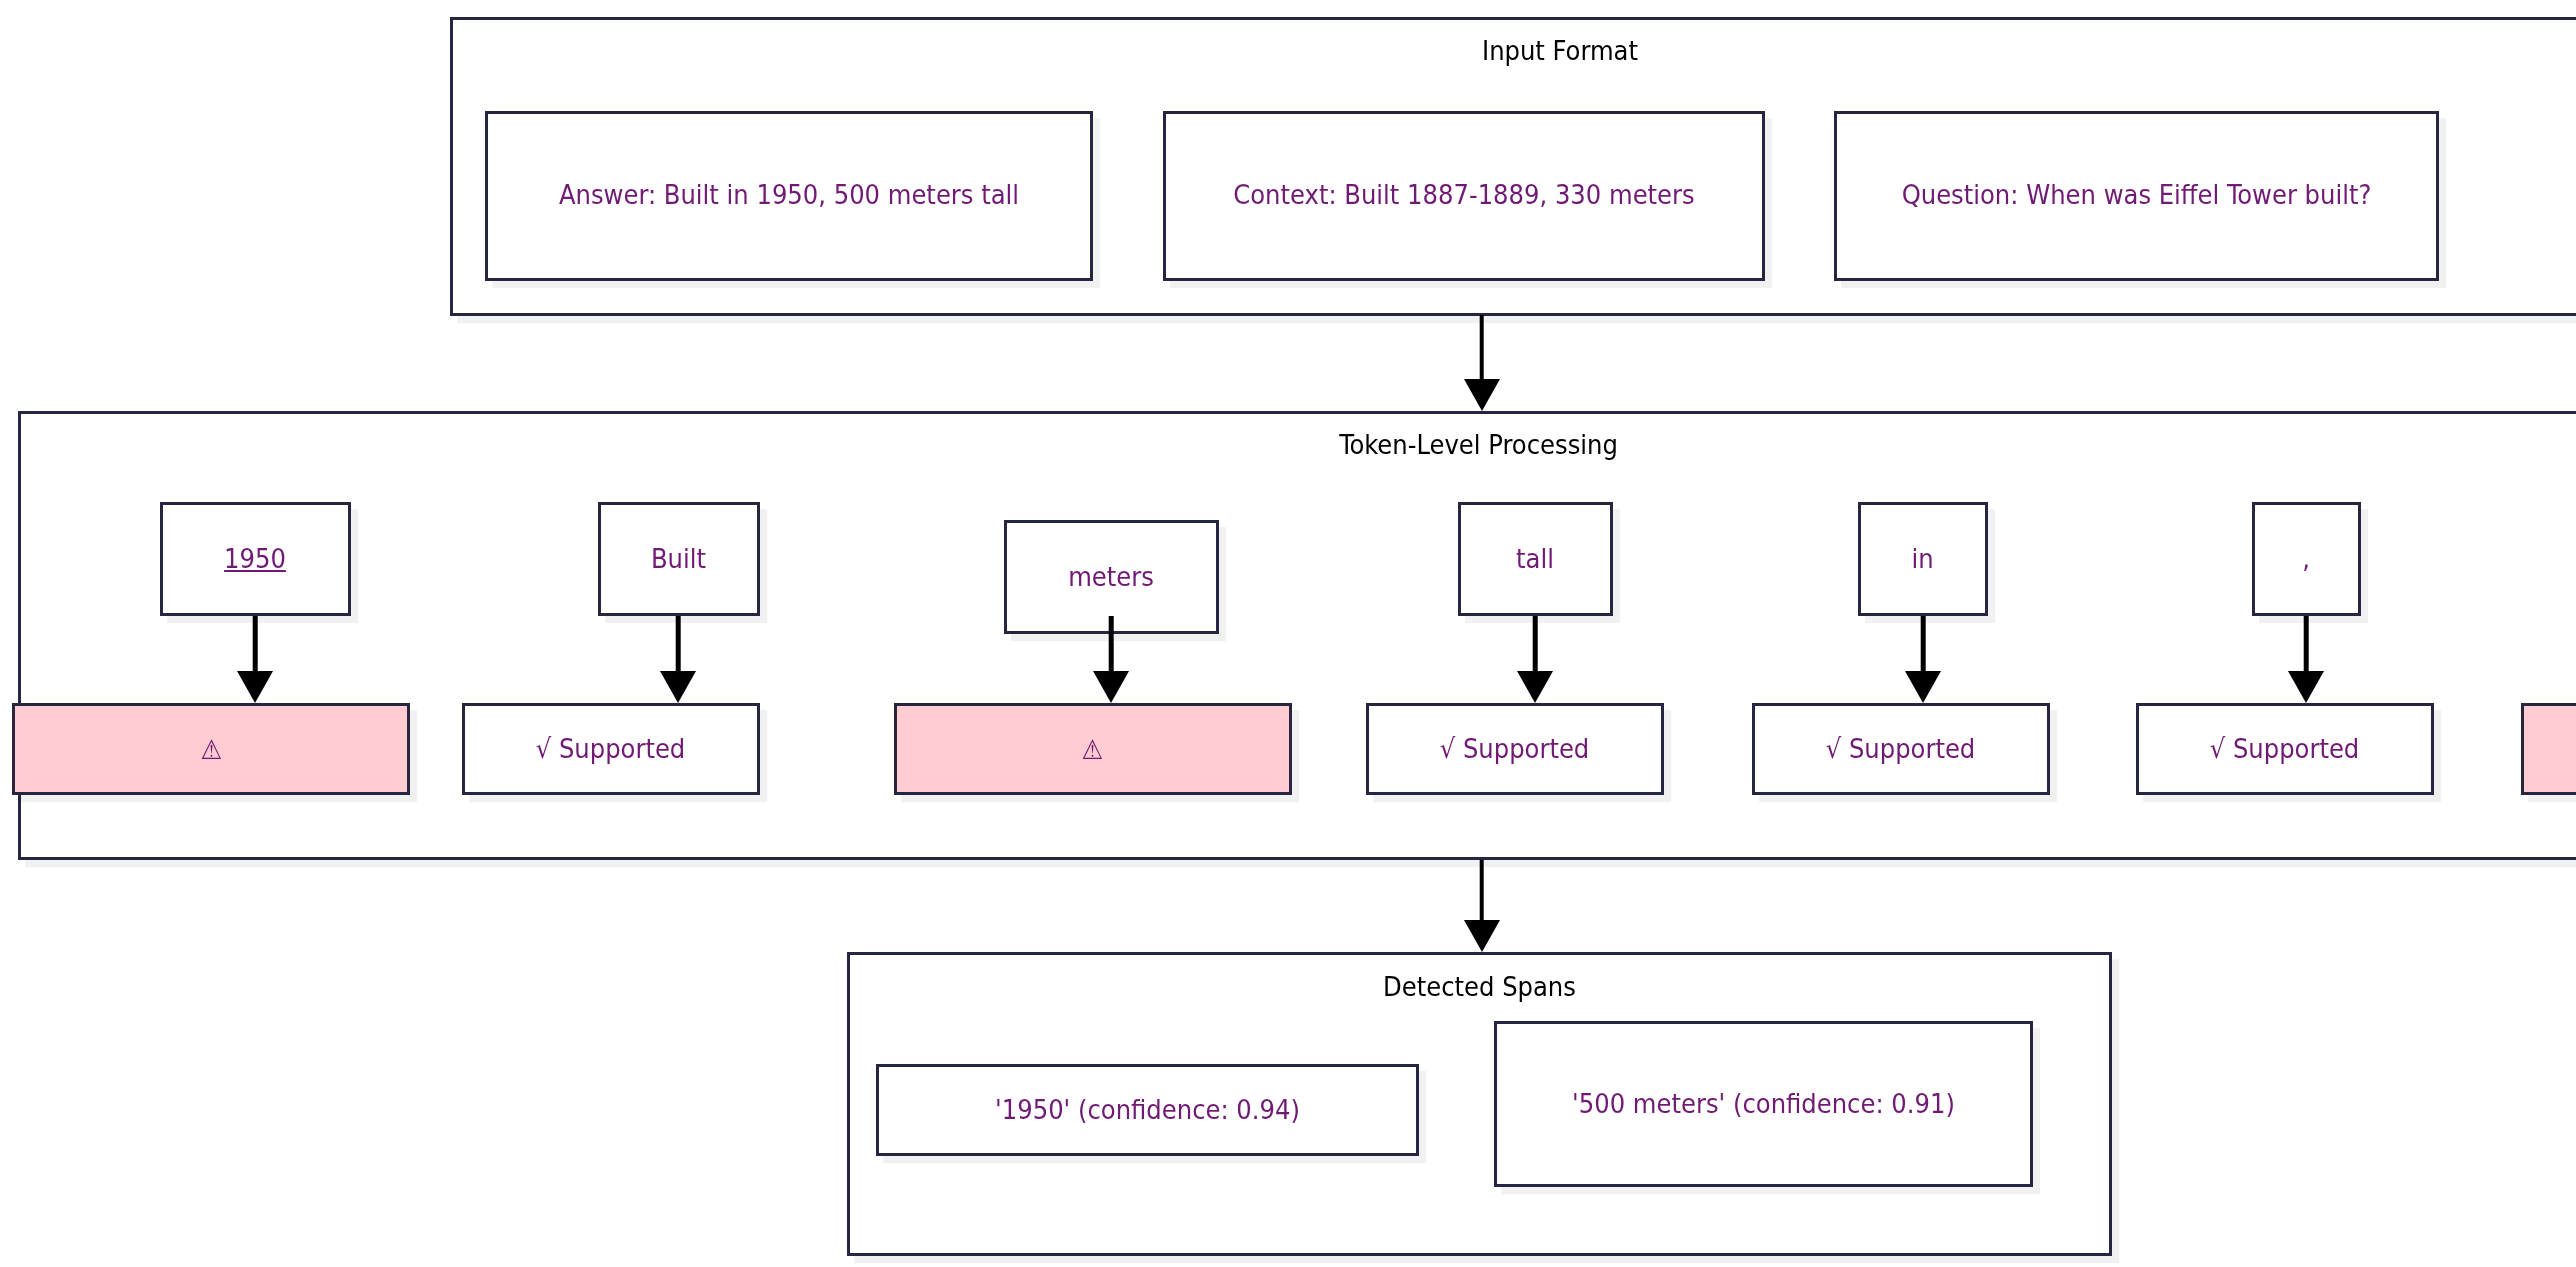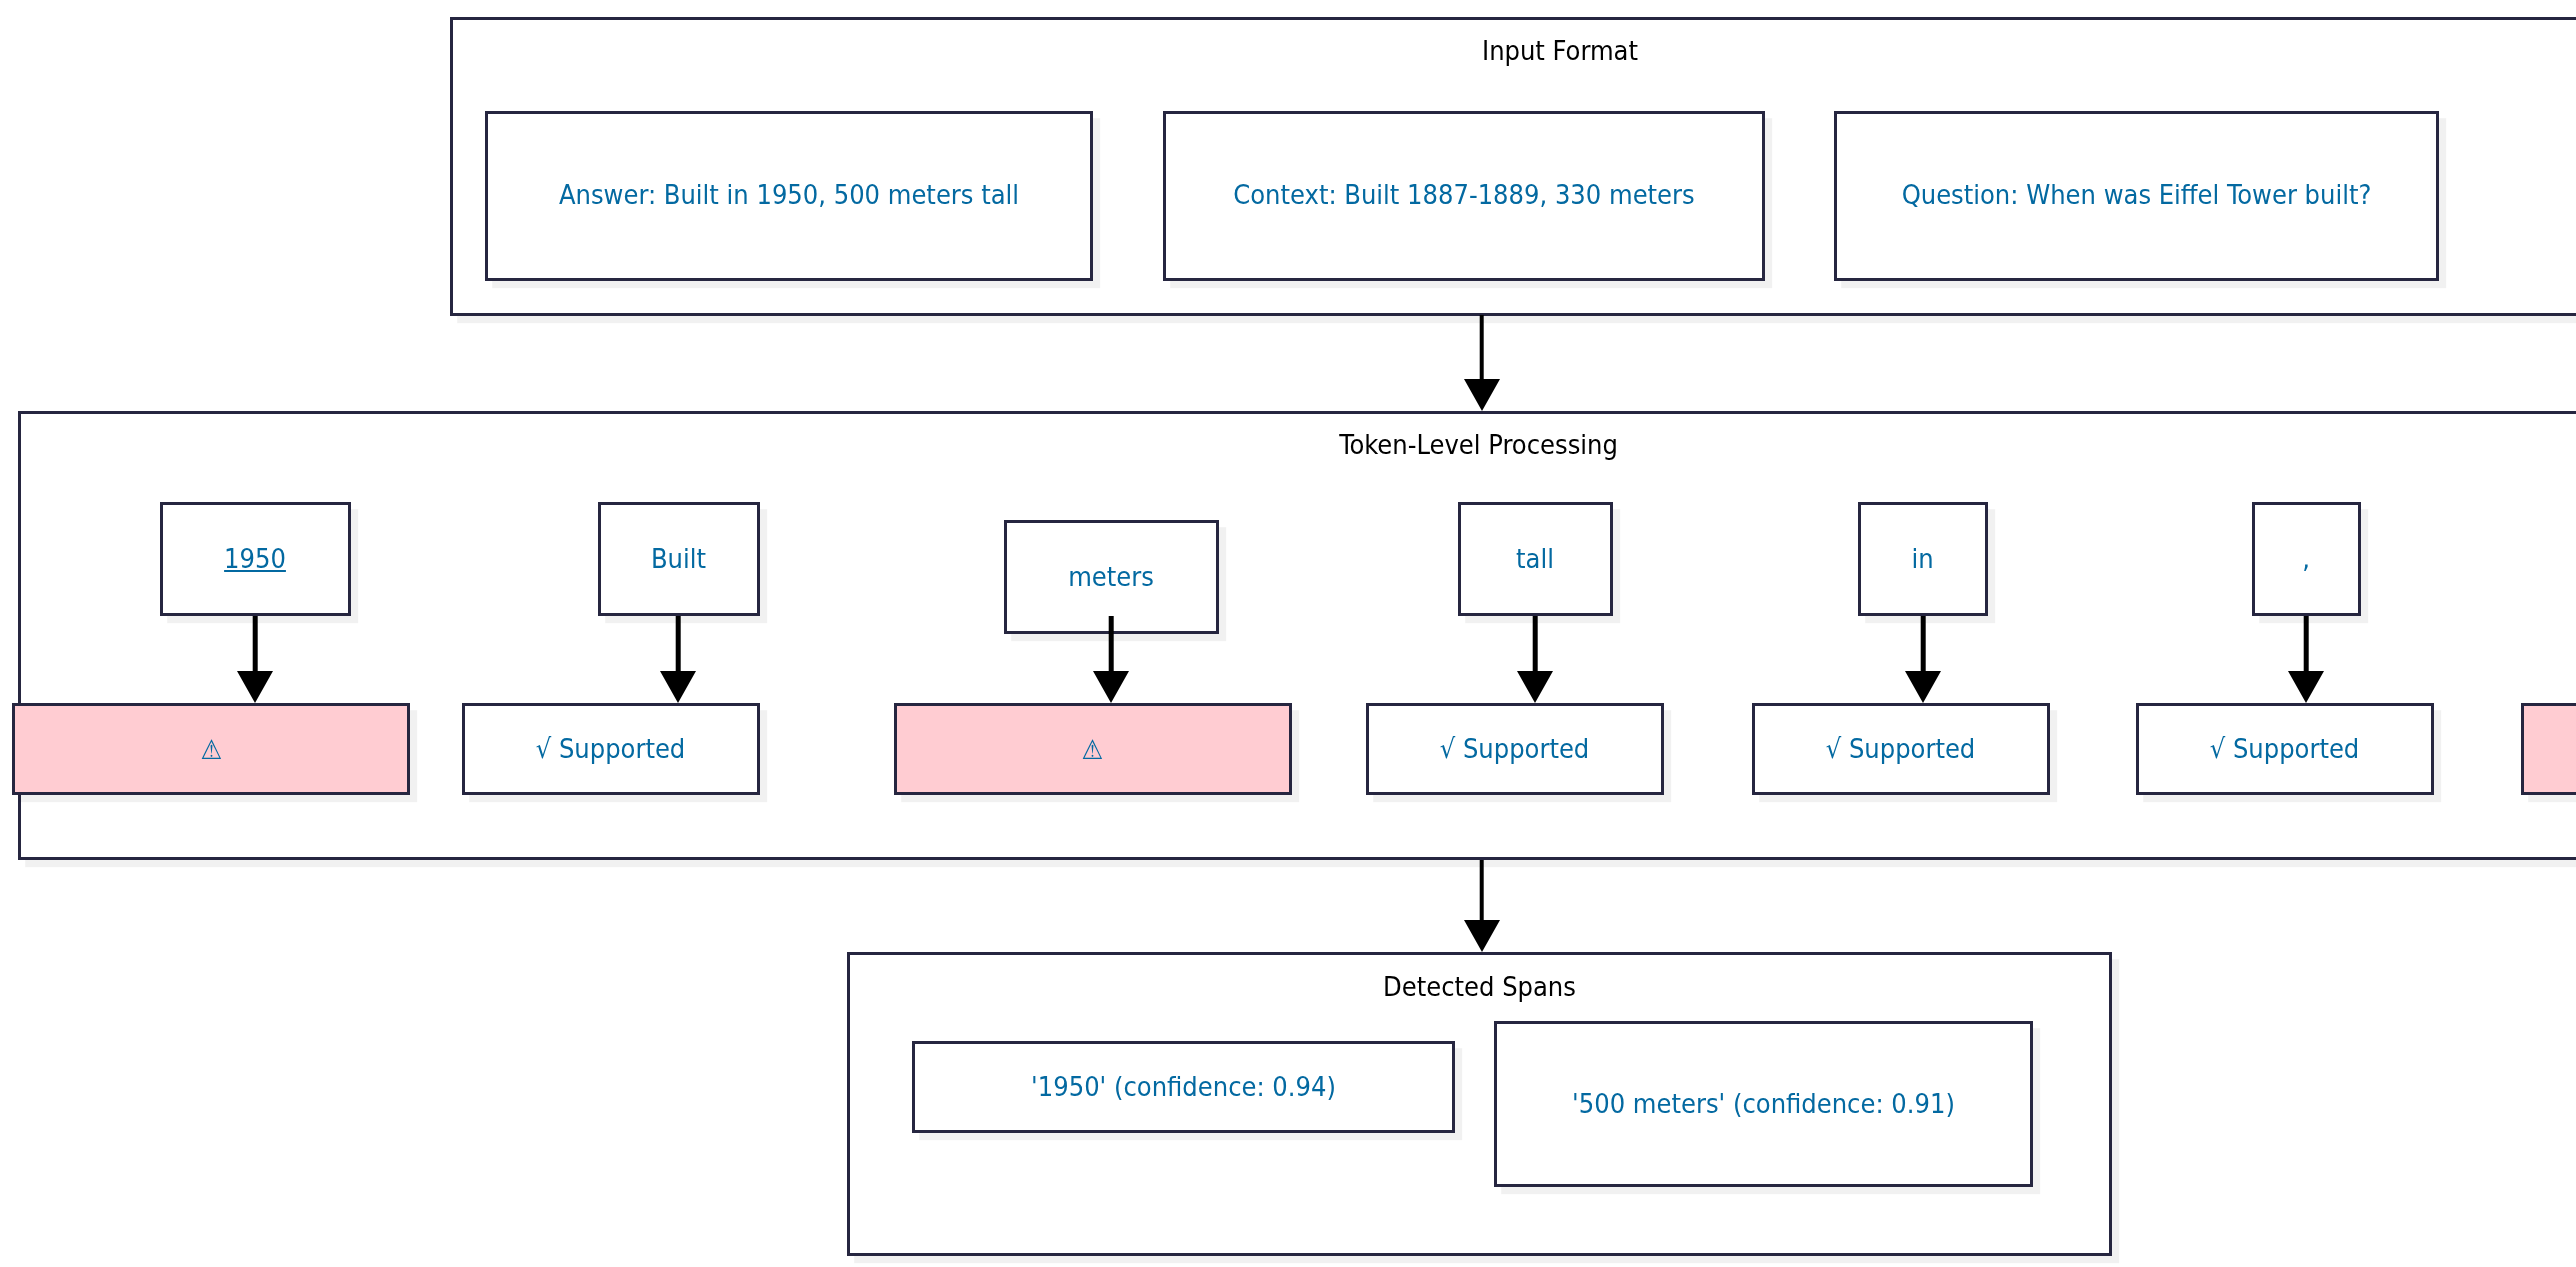--- a/index.html
+++ b/index.html
@@ -35,21 +35,21 @@
 
   .node {
     position: absolute;
     background: #ffffff;
     border: 3.6px solid #262640;
     box-shadow: 7.2px 7.2px 0 0 rgba(0,0,0,0.055);
     display: flex;
     align-items: center;
     justify-content: center;
     text-align: center;
-    color: #0369a1;
+    color: #701a75;
     font-size: 27px;
     line-height: 1.42;
     padding: 5.2px 11.3px;
   }
   .node.hallucinated {
     background: #ffccd2;
   }
   .node .warn {
     font-size: 27px;
     line-height: 1;
@@ -173,21 +173,21 @@
   </div>
 
   <div class="arrow" style="left:1461px; top:860px; width:41px; height:92px;">
     <div class="shaft" style="height:63px;"></div>
     <div class="head"></div>
   </div>
 
   <div class="subgraph" style="left:847px; top:952px; width:1265px; height:304px;">
     <div class="subgraph-title" style="top:17.5px;">Detected Spans</div>
 
-    <div class="node" style="left:26px; top:86px; width:543px; height:92px;margin-left:36px;">
+    <div class="node" style="left:26px; top:109px; width:543px; height:92px;">
       <span>'1950' (confidence: 0.94)</span>
     </div>
 
     <div class="node" style="left:644px; top:66px; width:539px; height:166px;">
       <span>'500 meters' (confidence: 0.91)</span>
     </div>
   </div>
 
 </div>
 

